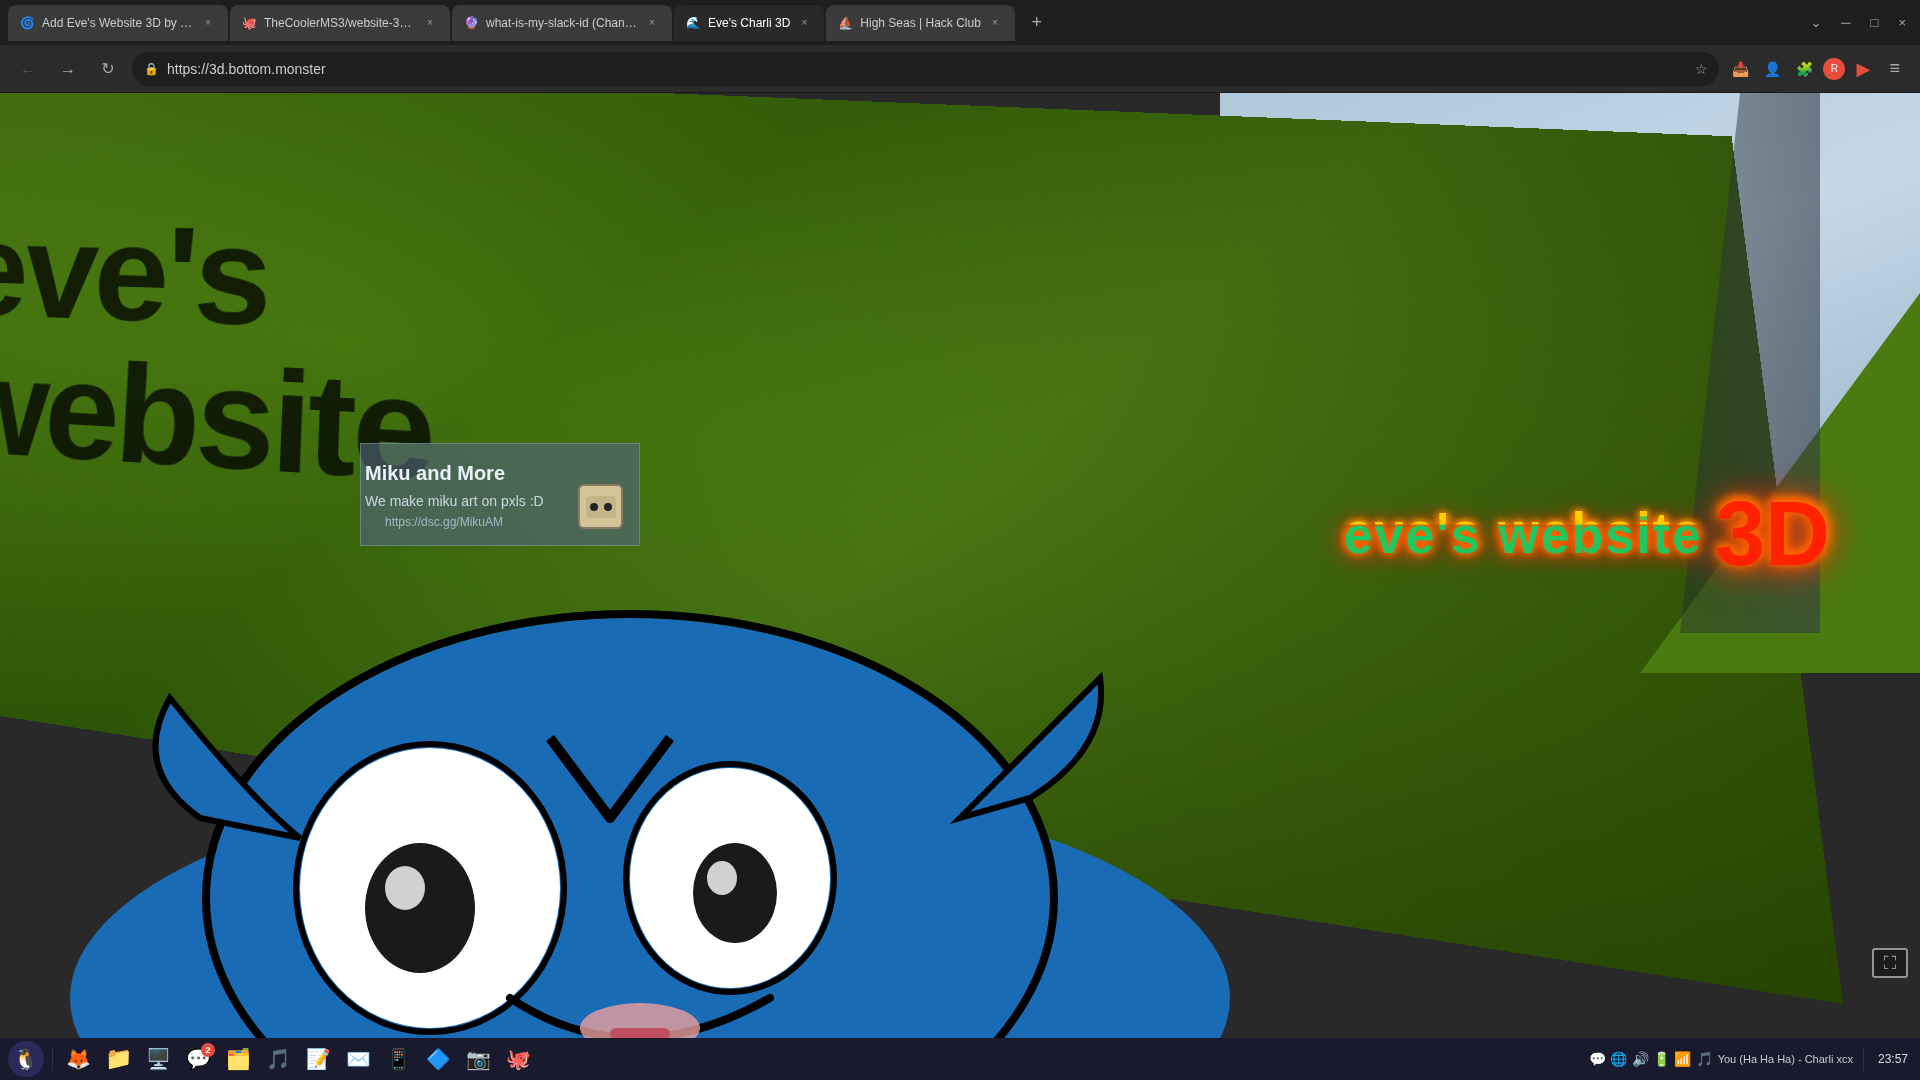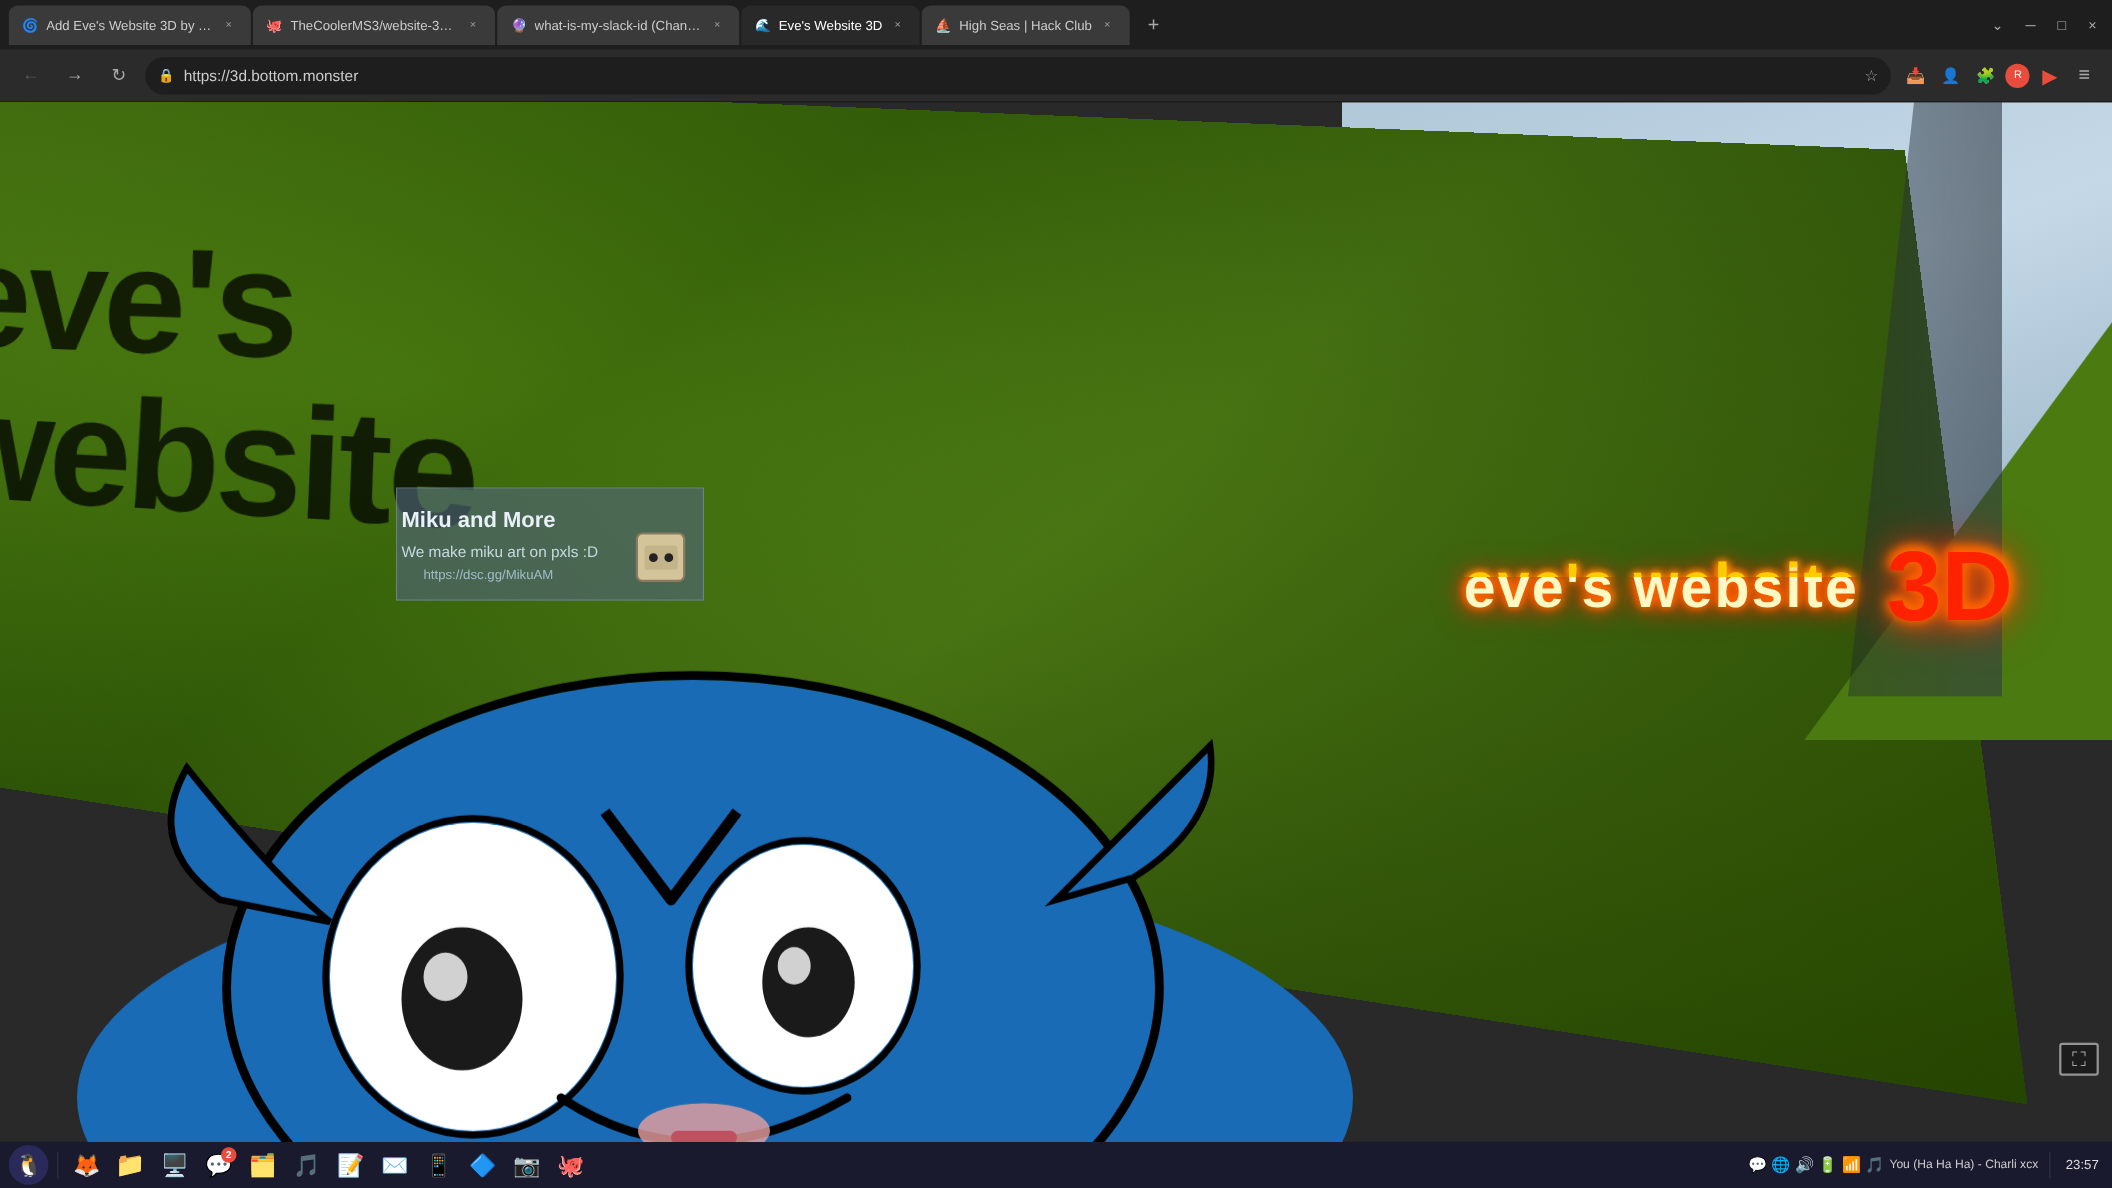--- a/index.html
+++ b/index.html
@@ -181,21 +181,21 @@
       z-index: 20;
       display: flex;
       align-items: center;
       gap: 12px;
     }
 
     .fire-text {
       font-size: 52px;
       font-weight: 900;
       font-family: 'Arial Black', Arial, sans-serif;
-      color: #fef9c3;
+      color: #22c55e;
       text-shadow:
         0 0 10px #ff6600,
         0 0 20px #ff4400,
         0 0 30px #ff2200,
         2px -2px 8px #ffaa00,
         -2px -2px 8px #ff6600;
       letter-spacing: 2px;
       position: relative;
     }
 
@@ -214,21 +214,20 @@
       font-weight: 900;
       font-family: 'Arial Black', Arial, sans-serif;
       color: #ff2200;
       text-shadow:
         0 0 15px #ff6600,
         0 0 30px #ff4400,
         0 0 45px #ff2200,
         3px -3px 10px #ffaa00,
         -3px -3px 10px #ff6600;
       position: relative;
-      margin-left: 13px;
     }
 
     
     .creature-container {
       position: absolute;
       bottom: -100px;
       left: 50px;
       width: 1200px;
       height: 620px;
       z-index: 25;
@@ -313,21 +312,21 @@
       <span class="tab-label">TheCoolerMS3/website-3d...</span>
       <span class="tab-close">×</span>
     </div>
     <div class="tab">
       <span class="tab-icon">🔮</span>
       <span class="tab-label">what-is-my-slack-id (Channe...</span>
       <span class="tab-close">×</span>
     </div>
     <div class="tab active">
       <span class="tab-icon">🌊</span>
-      <span class="tab-label">Eve's Website 3D</span>
+      <span class="tab-label">Eve's Charli 3D</span>
       <span class="tab-close">×</span>
     </div>
     <div class="tab">
       <span class="tab-icon">⛵</span>
       <span class="tab-label">High Seas | Hack Club</span>
       <span class="tab-close">×</span>
     </div>
     <div class="tab-add">+</div>
 
     <div class="window-controls">

